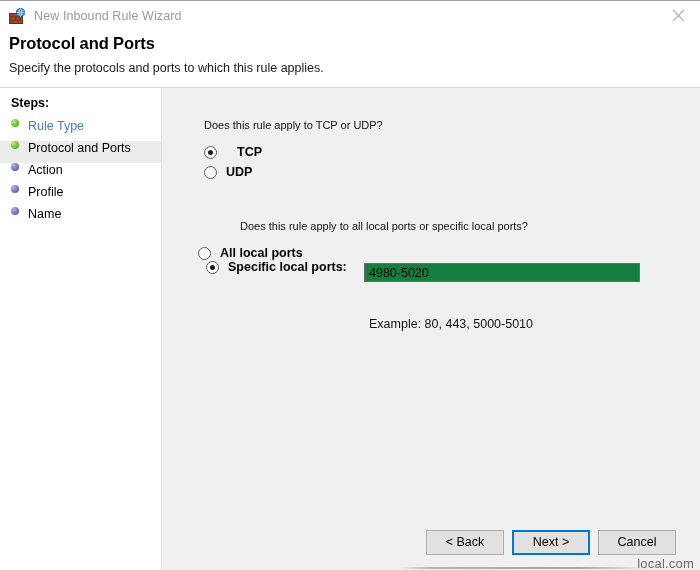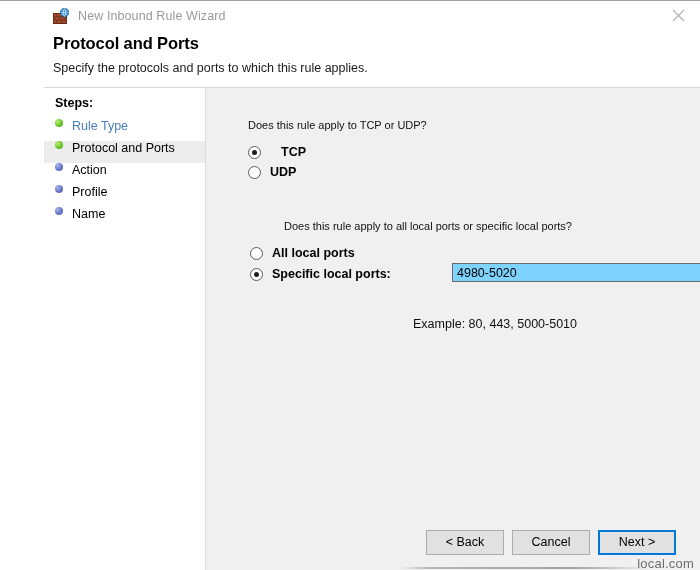--- a/index.html
+++ b/index.html
@@ -18,21 +18,20 @@
   }
 
   .wizard-window {
     position: relative;
     width: 700px;
     height: 570px;
     background: #ffffff;
     border-top: 1px solid #a0a0a0;
     box-sizing: border-box;
     overflow: hidden;
-    padding-left: 44px;
   }
 
   
   .titlebar {
     position: relative;
     height: 30px;
     background: #ffffff;
     display: flex;
     align-items: center;
     padding-left: 9px;
@@ -187,40 +186,39 @@
   .radio-label {
     font-size: 12.5px;
     font-weight: bold;
     color: #000000;
     line-height: 14px;
     white-space: nowrap;
   }
 
   .r-tcp  { left: 42px; top: 57px; gap: 11px; }
   .r-udp  { left: 42px; top: 77px; }
-  .r-all  { left: 44px; top: 158px; align-items: center; }
-  .r-spec { left: 44px; top: 179px; }
+  .r-all  { left: 36px; top: 158px; align-items: center; }
+  .r-spec { left: 44px; top: 172px; }
 
   .ports-input {
     position: absolute;
     left: 202px;
     top: 175px;
     width: 276px;
     height: 19px;
     box-sizing: border-box;
     border: 1px solid #6b6b6b;
-    background: #7dd3fc;
+    background: #15803d;
     font-family: "Liberation Sans", sans-serif;
     font-size: 12.5px;
     color: #000000;
     padding: 0 0 0 4px;
     line-height: 17px;
     outline: none;
     border-radius: 0;
-    margin-left: 44px;
   }
 
   .example-text {
     position: absolute;
     left: 207px;
     top: 200px;
     font-size: 12.5px;
     color: #111111;
     line-height: 15px;
     margin-top: 29px;
@@ -382,22 +380,22 @@
         <span class="radio-mark checked"></span>
         <span class="radio-label">Specific local ports:</span>
       </div>
 
       <input class="ports-input" type="text" value="4980-5020" style="">
 
       <div class="example-text">Example: 80, 443, 5000-5010</div>
 
       <div class="button-bar">
         <button class="wiz-button">&lt; Back</button>
+        <button class="wiz-button default">Next &gt;</button>
         <button class="wiz-button">Cancel</button>
-        <button class="wiz-button default">Next &gt;</button>
       </div>
 
       <div class="watermark">local.com</div>
     </div>
   </div>
 
   <div class="bottom-bleed">
     <div class="bleed-line"></div>
   </div>
 </div>

